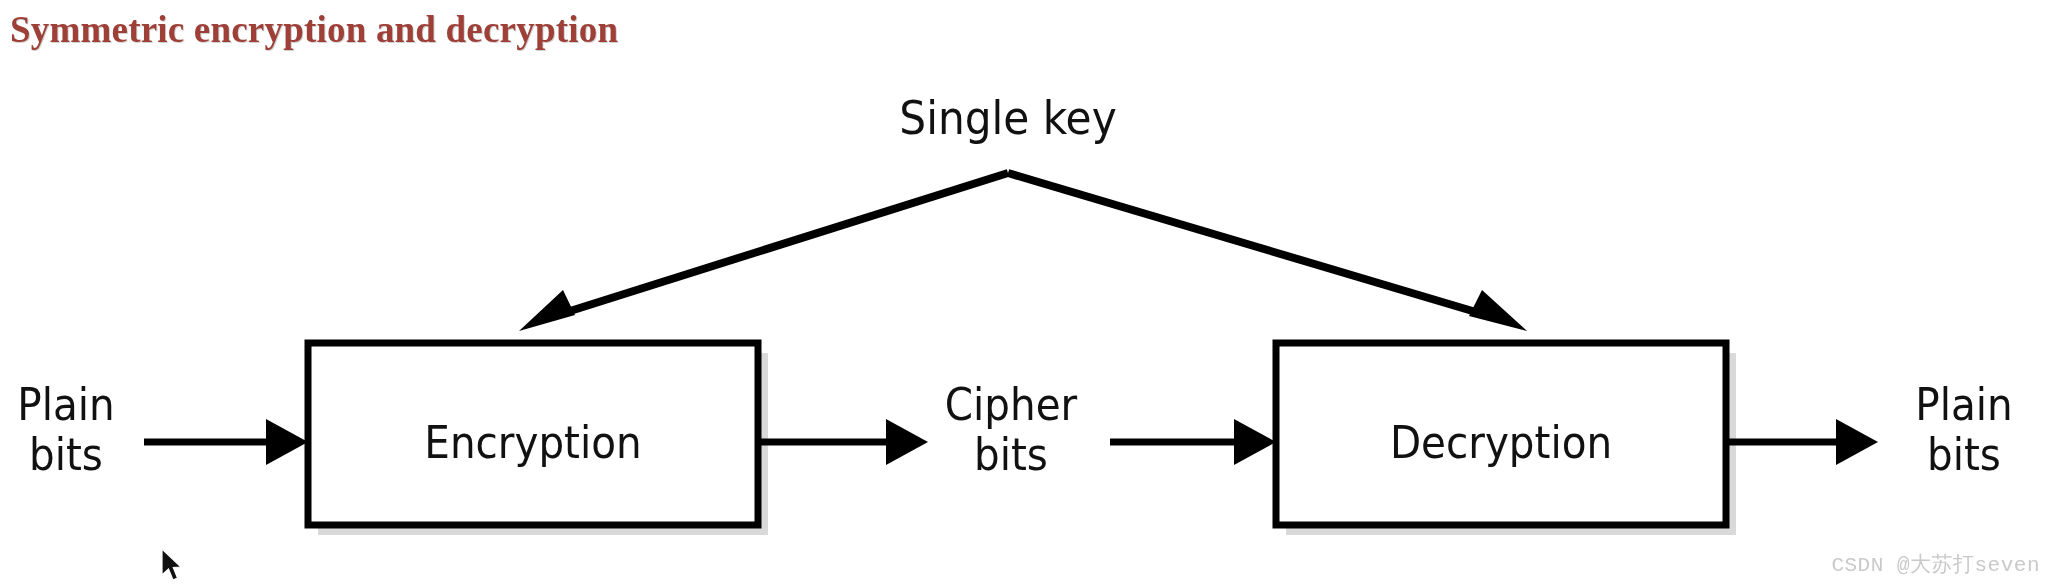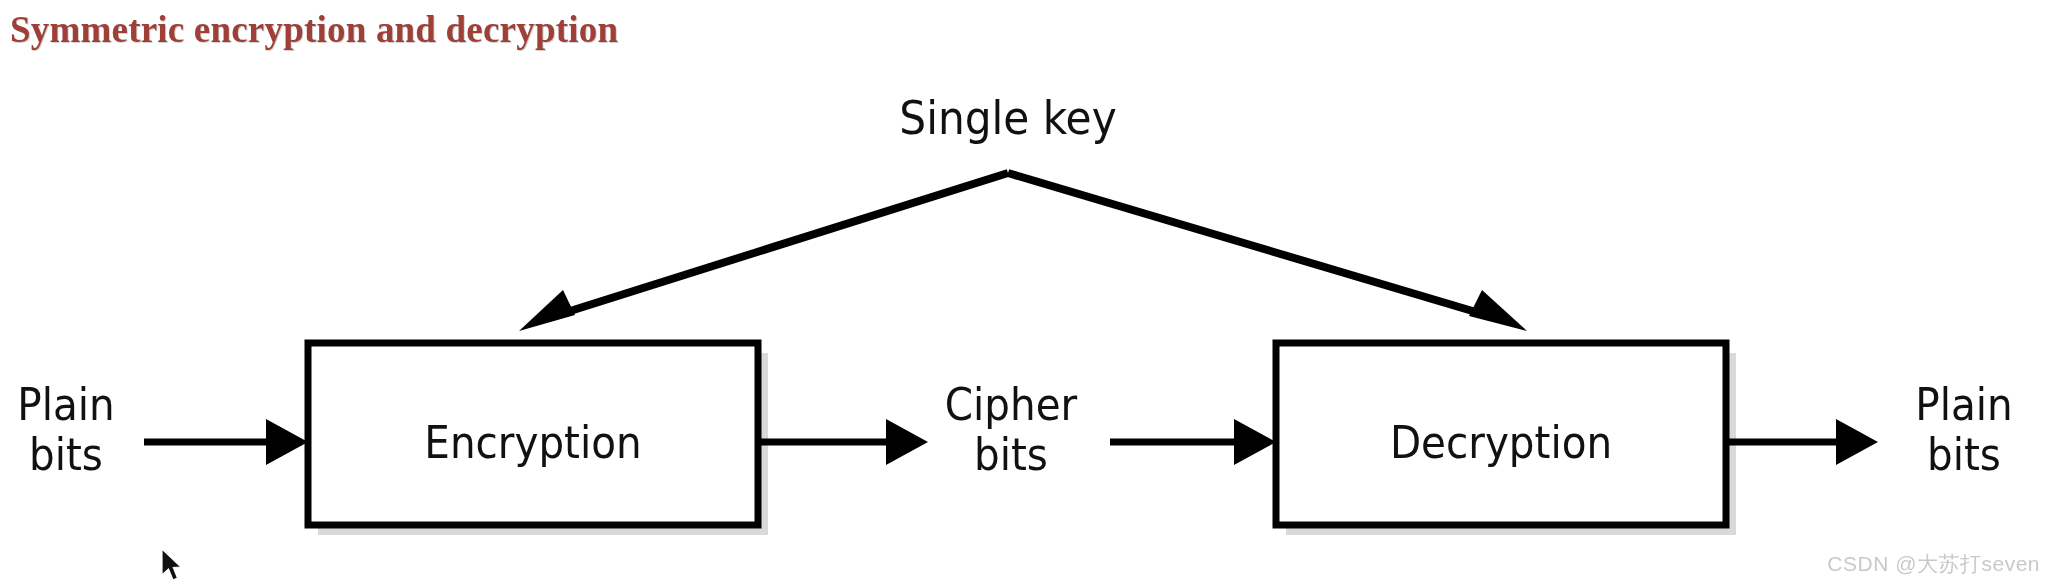--- a/index.html
+++ b/index.html
@@ -76,21 +76,21 @@
   }
   .arrow-head {
     fill: #000000;
   }
 
   
   #watermark {
     position: absolute;
     right: 16px;
     bottom: 10px;
-    font-family: Liberation Sans, sans-serif;
+    font-family: Liberation Mono, monospace;
     font-size: 21px;
     color: #c9c9c9;
     letter-spacing: 0.5px;
     white-space: nowrap;
     user-select: none;
   }
 
   
   #mouse-cursor {
     position: absolute;

